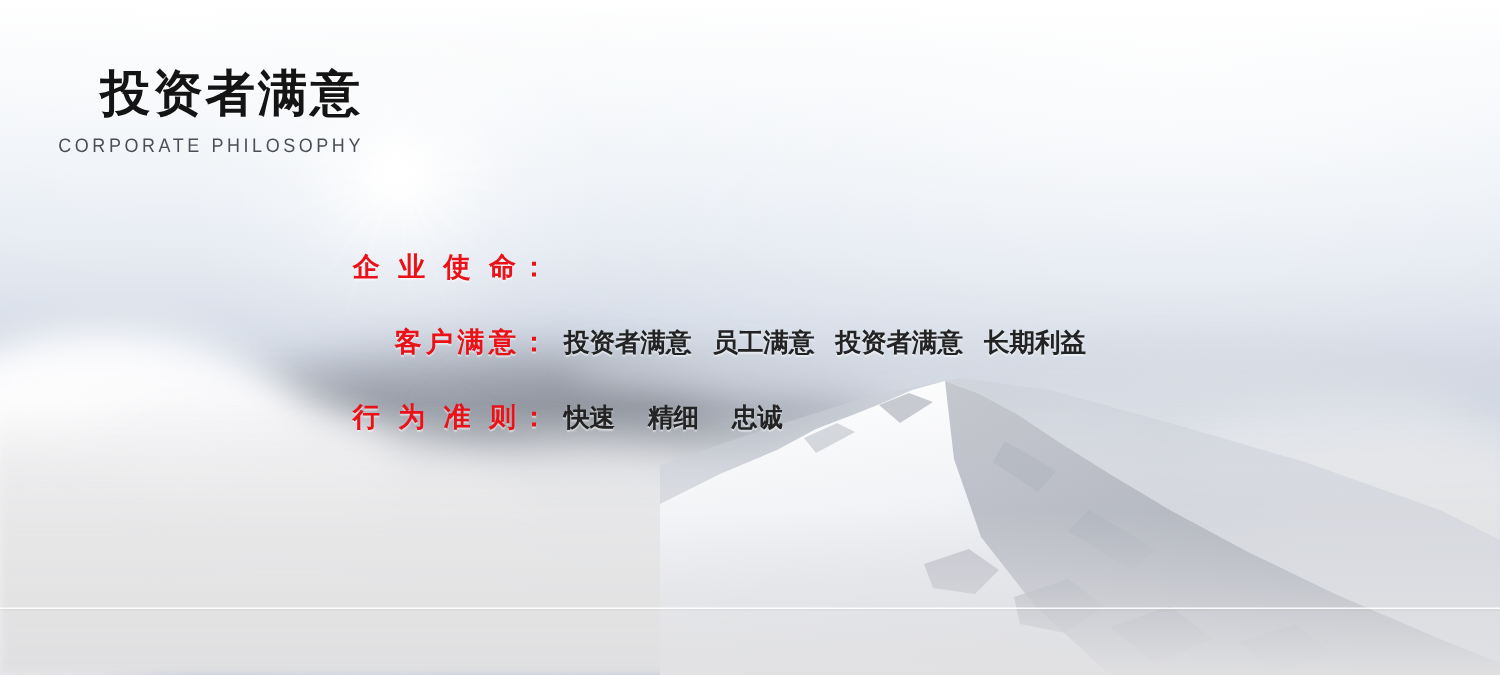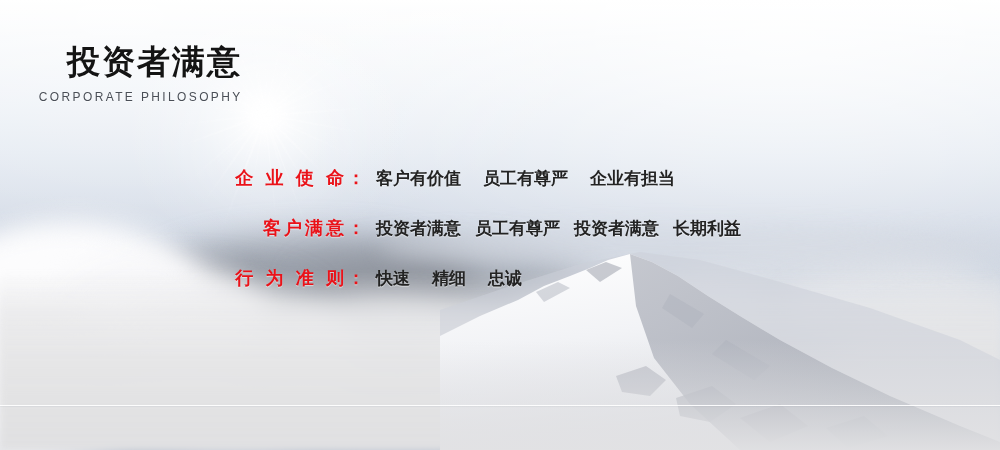--- a/index.html
+++ b/index.html
@@ -295,25 +295,24 @@
   <div class="hairline"></div>
 
   <div class="heading">
     <div class="cn">投资者满意</div>
     <div class="en">CORPORATE PHILOSOPHY</div>
   </div>
 
   <div class="creed" id="creed">
       <div class="row gap-wide">
         <div class="label"><span>企 业 使 命</span><span class="colon">：</span></div>
-        <div class="value"><span>客户有价值</span><span class="sep">&nbsp;</span><span>员工有尊严</span><span class="sep">&nbsp;</span><span>企业有担当</span></div>
       </div>
       <div class="row gap-mid">
         <div class="label"><span>客户满意</span><span class="colon">：</span></div>
-        <div class="value"><span>投资者满意</span><span class="sep">&nbsp;</span><span>员工有尊严</span><span class="sep">&nbsp;</span><span>投资者满意</span><span class="sep">&nbsp;</span><span>长期利益</span></div>
+        <div class="value"><span>投资者满意</span><span class="sep">&nbsp;</span><span>员工满意</span><span class="sep">&nbsp;</span><span>投资者满意</span><span class="sep">&nbsp;</span><span>长期利益</span></div>
       </div>
       <div class="row gap-wide">
         <div class="label"><span>行 为 准 则</span><span class="colon">：</span></div>
         <div class="value"><span>快速</span><span class="sep">&nbsp;</span><span>精细</span><span class="sep">&nbsp;</span><span>忠诚</span></div>
       </div>
     </div>
 
 </div>
 
 </body></html>

